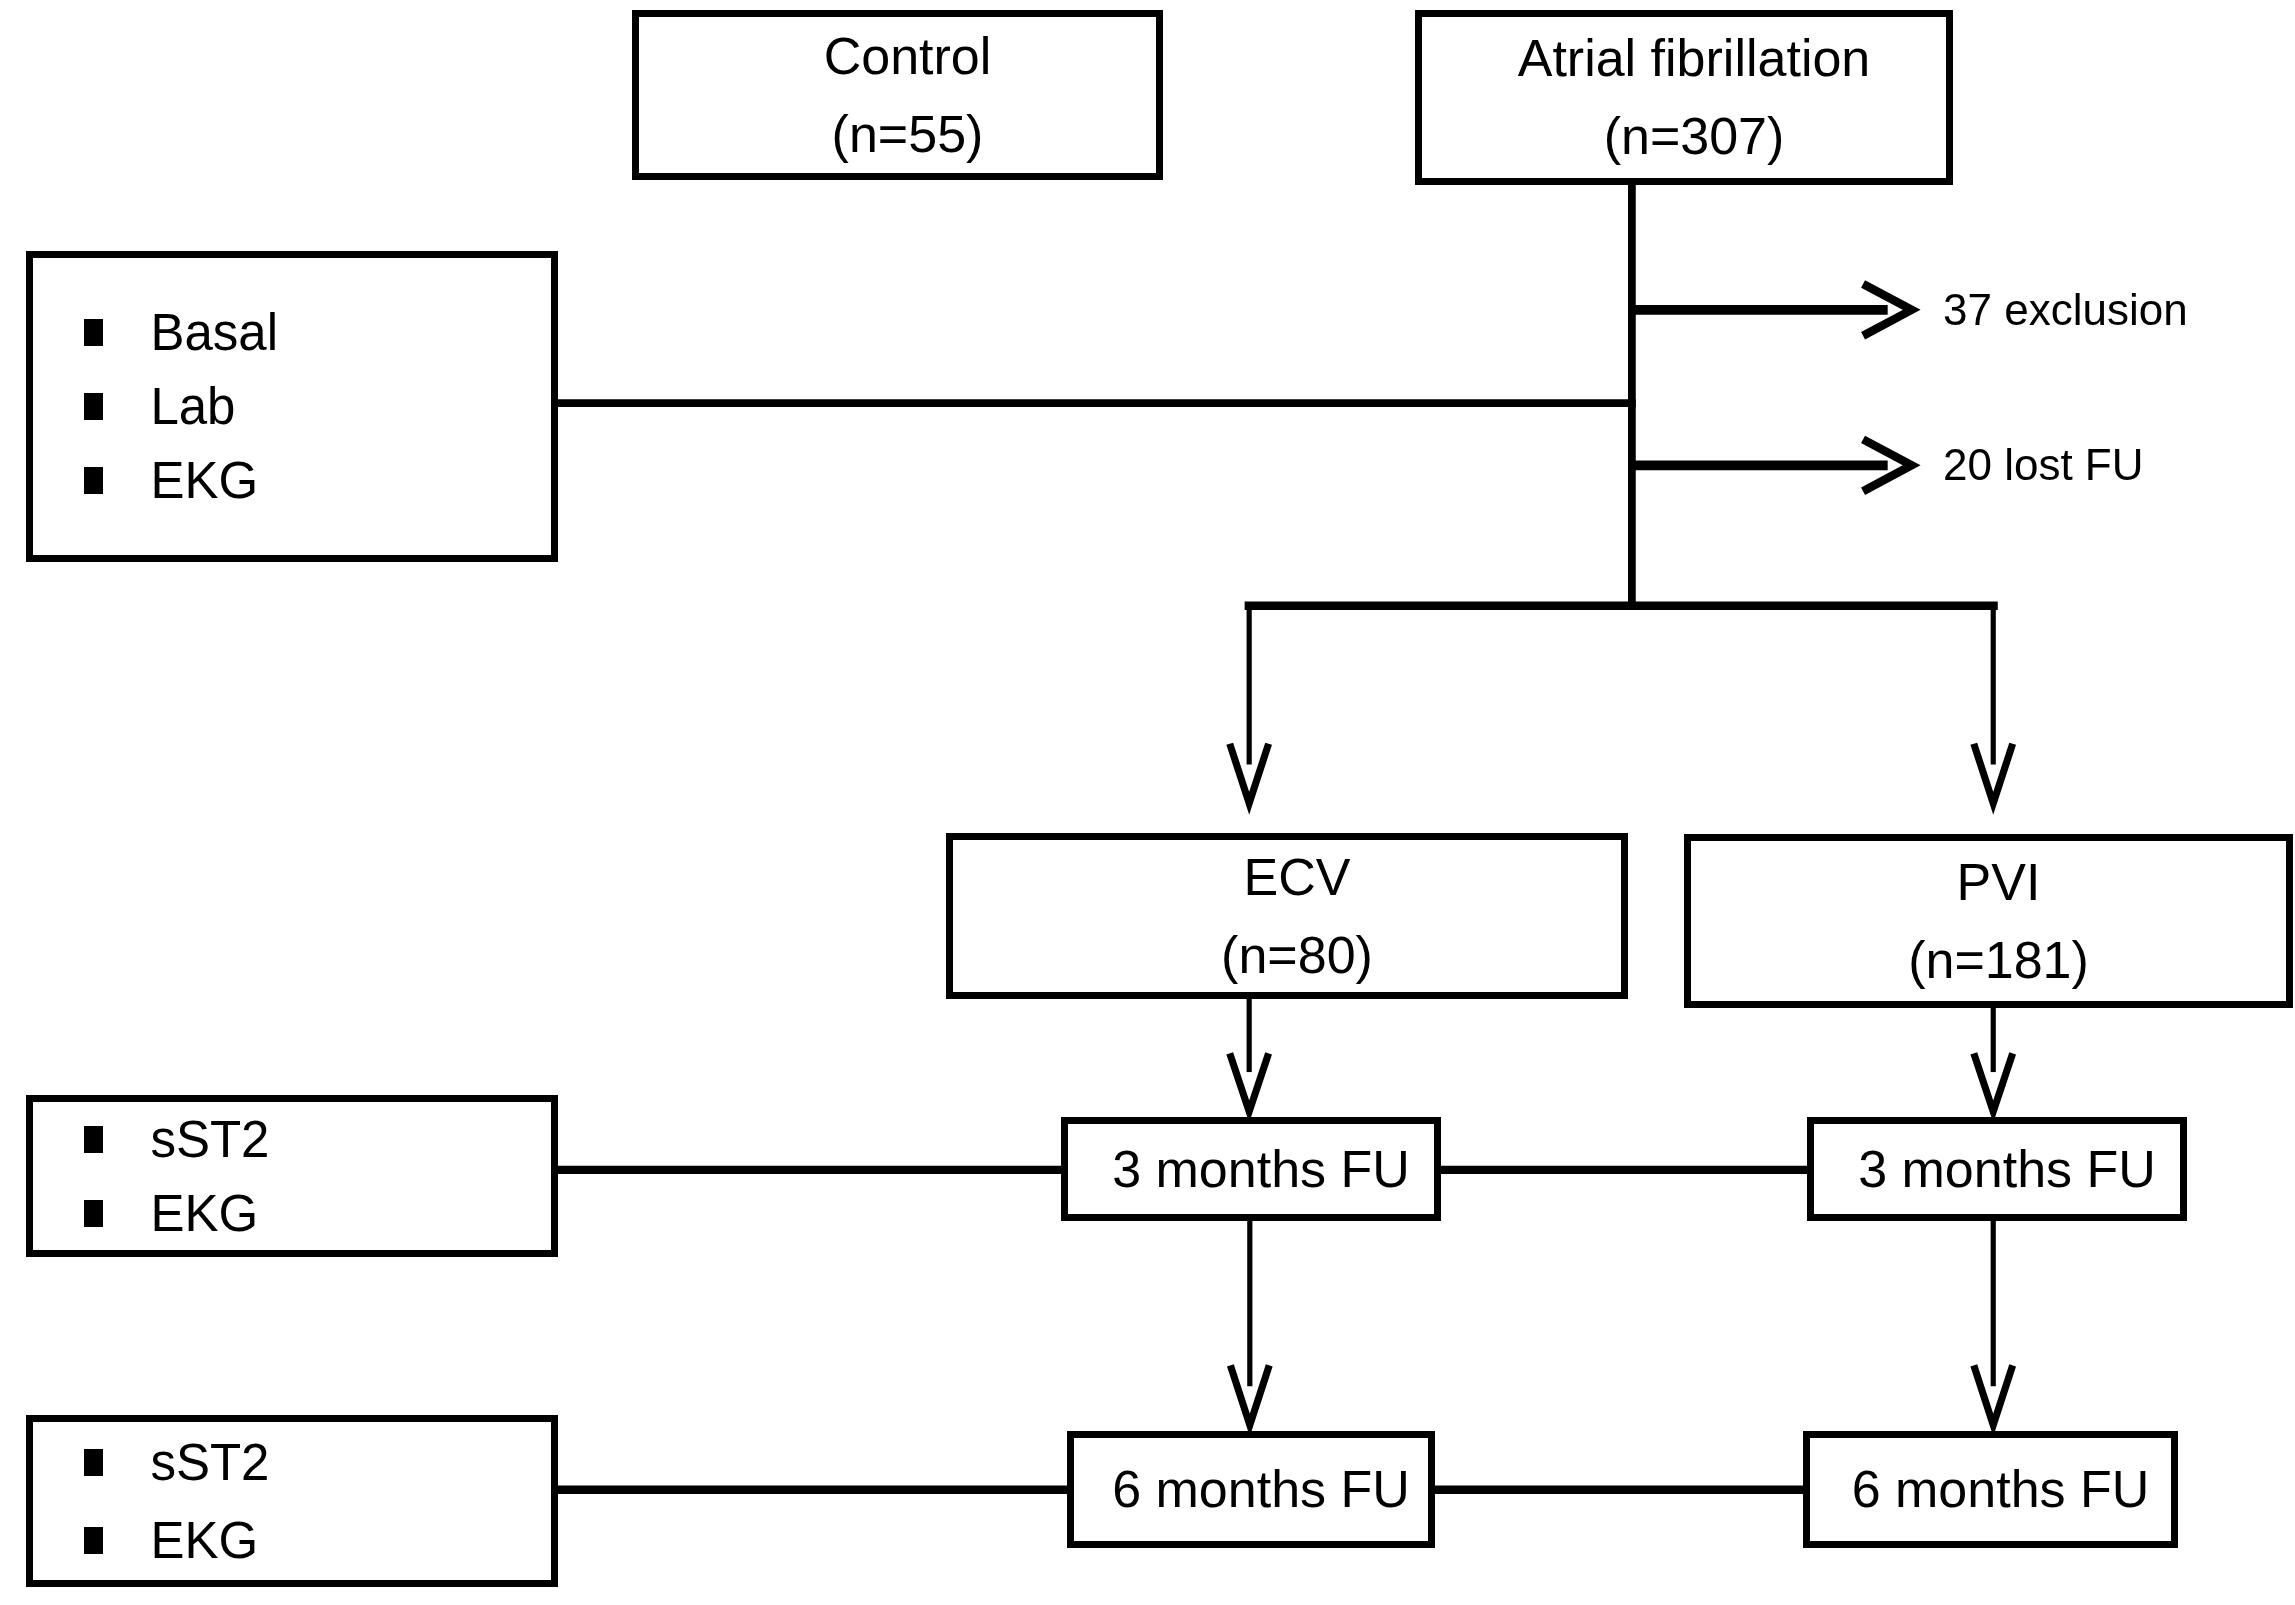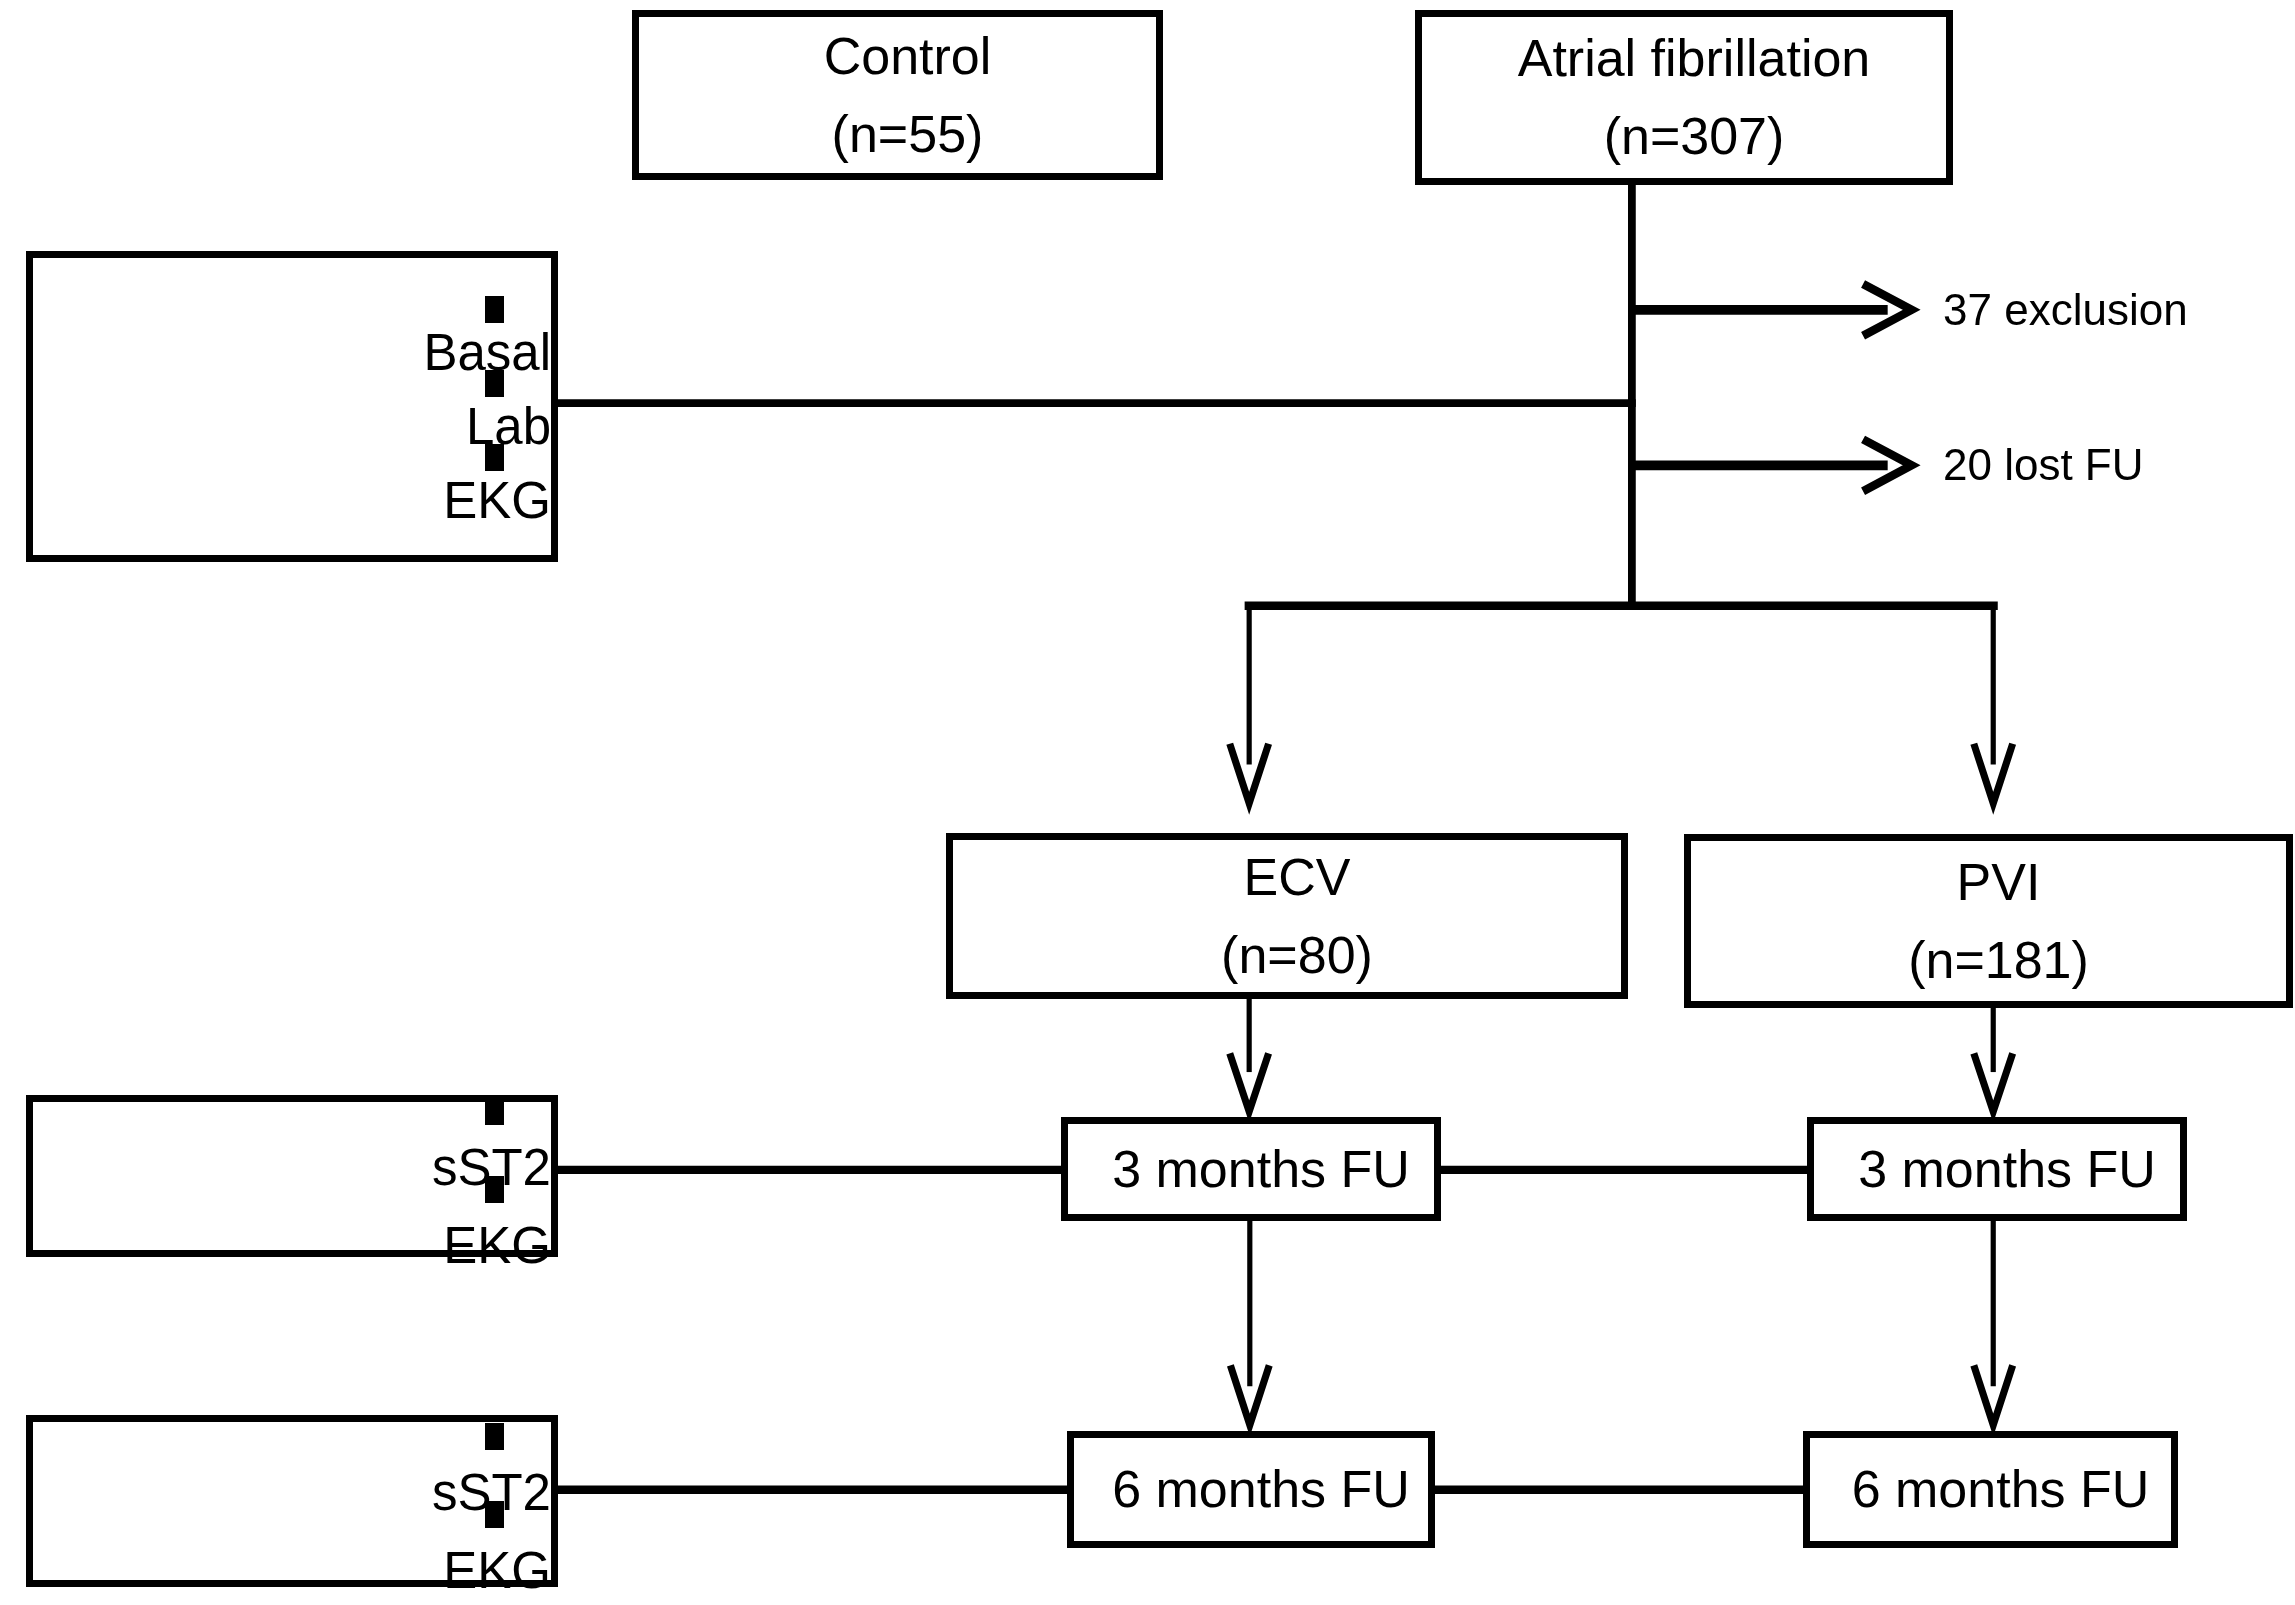--- a/index.html
+++ b/index.html
@@ -30,25 +30,24 @@
     line-height:78px;
     white-space:nowrap;
   }
   .single .bt{line-height:65px;}
   .panel{
     align-items:stretch;
     text-align:left;
   }
   .li{
     display:flex;
-    align-items:flex-end;
+    align-items:center;
     height:74px;
-    flex-direction:column;
   }
-  .panel2 .li{height:78px;gap:13px;}
+  .panel2 .li{height:78px;}
   .sq{
     width:19.4px;
     height:27px;
     background:#000000;
     margin-left:31px;
     margin-right:47px;
     flex:0 0 auto;
   }
   .lt{
     font-size:51px;

